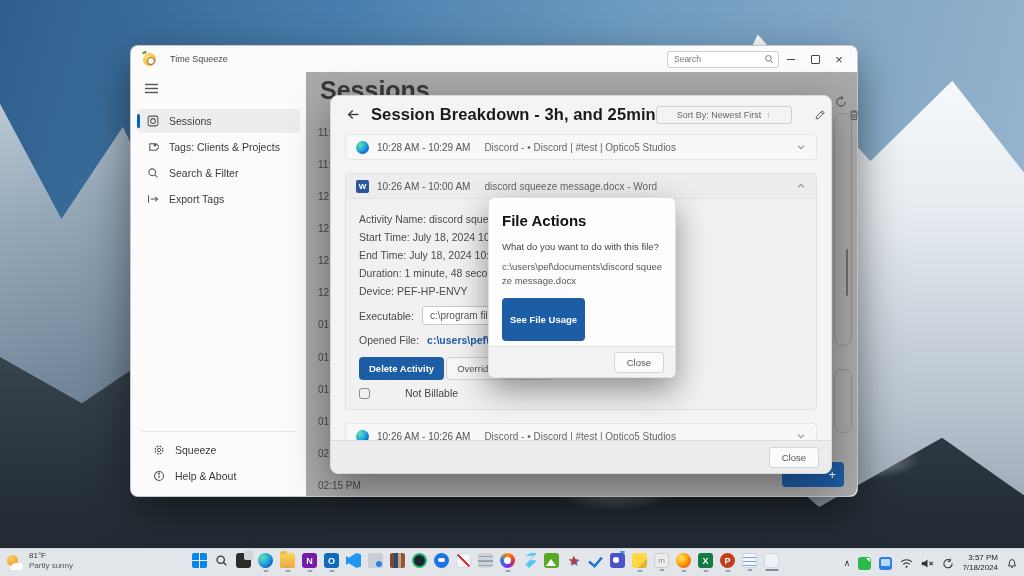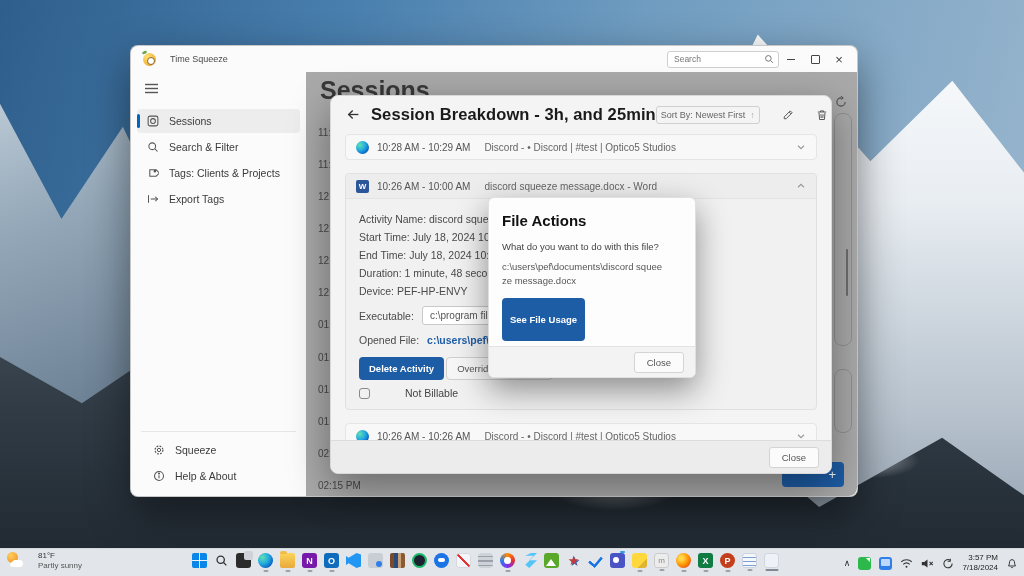--- a/index.html
+++ b/index.html
@@ -62,21 +62,21 @@
   .add-session { position:absolute; right:13px; bottom:9px; width:62px; height:25px; background:#1d5da6; border:none; border-radius:4px;
                  display:flex; align-items:center; justify-content:flex-end; padding-right:8px; color:#fff; font-size:13px; z-index:30; font-family:inherit; }
 
   
   #bd { position:absolute; left:330px; top:95px; width:502px; height:379px; background:#f4f4f4; border:1px solid #d8d8d8;
         border-radius:8px; box-shadow:0 14px 40px rgba(0,0,0,.38); z-index:40; }
   .bd-header { display:flex; align-items:center; padding:9px 16px 7px 16px; }
   .bd-back { color:#333; display:flex; }
   .bd-title { font-size:16.5px; font-weight:600; color:#1a1a1a; margin-left:11px; letter-spacing:.1px; white-space:nowrap; }
   .sort-btn { margin-left:auto; display:flex; align-items:center; gap:5px; border:1px solid #cfcfcf; border-radius:3px; background:transparent;
-              padding:3px 4px; font-size:9px; color:#666; font-family:inherit; white-space:nowrap; }
+              padding:3px 20px; font-size:9px; color:#666; font-family:inherit; white-space:nowrap; }
   .sort-arrow { color:#aaa; font-size:9px; }
   .hdr-ico { background:none; border:none; color:#555; margin-left:22px; display:flex; padding:0; }
   .sessrow { display:flex; align-items:center; gap:8px; height:21px; margin:3px 14px 13px; padding:12px 10px; background:#f8f8f8;
              border:1px solid #e5e5e5; border-radius:4px; font-size:10px; }
   .sessrow .time { color:#555; white-space:nowrap; }
   .sessrow .desc { color:#666; margin-left:6px; white-space:nowrap; overflow:hidden; }
   .sessrow .chev { margin-left:auto; color:#999; display:flex; }
   .card { margin:0 14px 13px; border:1px solid #e0e0e0; border-radius:4px; background:#f1f1f1; }
   .card .sessrow { margin:0; border:none; border-bottom:1px solid #e3e3e3; background:#ededed; border-radius:4px 4px 0 0; height:22px; }
   .details { padding:8px 13px 10px; font-size:10.5px; color:#4a4a4a; }
@@ -88,35 +88,35 @@
   .dbtns { display:flex; gap:2px; margin:11px 0 7px; }
   .btn-blue { background:#1d5da6; color:#fff; border:none; border-radius:4px; padding:5px 10px; font-size:9.5px; font-weight:700; font-family:inherit; white-space:nowrap; }
   .btn-ghost { background:#f6f6f6; color:#555; border:1px solid #cfcfcf; border-radius:4px; padding:5px 10px; font-size:9.5px; font-family:inherit; white-space:nowrap; }
   .chk-row { display:flex; align-items:center; gap:7px; margin-top:7px; }
   .chkbox { width:11px; height:11px; border:1.4px solid #8a8a8a; border-radius:3px; background:transparent; }
   .chk-label { font-size:10.5px; color:#444;padding-left:28px; }
   .bd-footer { position:absolute; left:0; right:0; bottom:0; height:33px; background:#ececec; border-top:1px solid #dcdcdc; border-radius:0 0 8px 8px; }
   .btn-close { position:absolute; right:12px; top:6px; background:#fbfbfb; border:1px solid #d4d4d4; border-radius:3px; padding:4px 12px; font-size:9.5px; color:#555; font-family:inherit; }
 
   
-  #fa { position:absolute; left:488px; top:197px; width:208px; height:181px; background:#fdfdfd; border:1px solid #e0e0e0;
+  #fa { position:absolute; left:488px; top:197px; width:188px; height:181px; background:#fdfdfd; border:1px solid #e0e0e0;
         border-radius:6px; box-shadow:0 12px 32px rgba(0,0,0,.42); z-index:50; overflow:hidden; }
   .fa-body { padding:12px 13px 0; }
   .fa-title { font-size:15px; font-weight:600; color:#111; margin:2px 0 12px; }
   .fa-prompt { font-size:9.5px; color:#444; margin:8px 0; }
   .fa-path { font-size:9.5px; color:#555; line-height:1.45; margin:8px 0 10px; width:162px; word-break:break-all; }
   .fa-btns { display:flex; flex-wrap:wrap; gap:7px; }
   .fa-btns .btn-blue { padding:16px 8px; }
   .fa-footer { position:absolute; left:0; right:0; bottom:0; height:31px; background:#f3f3f3; border-top:1px solid #e2e2e2; }
   .fa-footer .btn-close { right:11px; top:5px; }
 
   
   #taskbar { position:absolute; left:0; right:0; bottom:0; height:28px; background:rgba(241,244,249,.93);
              border-top:1px solid rgba(0,0,0,.06); z-index:60; display:flex; align-items:center; }
-  .weather { position:absolute; left:6px; top:2px; display:flex; align-items:flex-start; gap:15px; }
+  .weather { position:absolute; left:6px; top:2px; display:flex; align-items:flex-end; gap:6px; }
   .w-icon { width:17px; height:17px; position:relative; }
   .w-icon::before { content:""; position:absolute; left:1px; top:1px; width:11px; height:11px; border-radius:50%;
                     background:radial-gradient(circle at 35% 30%,#ffcf5a,#f08a24); }
   .w-icon::after { content:""; position:absolute; right:0; bottom:1px; width:11px; height:7px; border-radius:6px; background:#fff; box-shadow:-3px 1px 0 -1px #fdfdfd; }
   .w-text { font-size:8px; color:#333; line-height:1.25; }
   .w-text .cond { color:#555; }
   .tb-icons { position:absolute; left:192px; top:4px; display:flex; gap:7px; align-items:center; }
   .tb { width:15px; height:15px; position:relative; border-radius:3px; flex:0 0 auto; }
   .tb.run::after { content:""; position:absolute; bottom:-4px; left:50%; transform:translateX(-50%); width:5px; height:2px; border-radius:2px; background:#9aa3ad; }
   .tb.activewin::after { content:""; position:absolute; bottom:-4px; left:50%; transform:translateX(-50%); width:13px; height:2px; border-radius:2px; background:#7f8893; }
@@ -201,31 +201,31 @@
         <div class="nav-item selected">
           <span class="accent"></span>
           <svg width="12" height="12" viewBox="0 0 16 16" fill="none" stroke="#555" stroke-width="1.4">
               <rect x="1.5" y="1.5" width="13" height="13" rx="2.5"></rect>
               <circle cx="8" cy="8" r="3.2"></circle>
             </svg>
           <span>Sessions</span>
         </div>
         <div class="nav-item">
           <svg width="12" height="12" viewBox="0 0 16 16" fill="none" stroke="#555" stroke-width="1.4">
+              <path d="M2 8 L8 2 H14 V8 L8 14 Z" transform="rotate(45 8 8)"></path>
+              <circle cx="10.5" cy="5.5" r="1" fill="#555"></circle>
+            </svg>
+          <span>Tags: Clients &amp; Projects</span>
+        </div>
+        <div class="nav-item">
+          <svg width="12" height="12" viewBox="0 0 16 16" fill="none" stroke="#555" stroke-width="1.4">
               <circle cx="7" cy="7" r="4.5"></circle>
               <line x1="10.5" y1="10.5" x2="14" y2="14"></line>
             </svg>
           <span>Search &amp; Filter</span>
-        </div>
-        <div class="nav-item">
-          <svg width="12" height="12" viewBox="0 0 16 16" fill="none" stroke="#555" stroke-width="1.4">
-              <path d="M2 8 L8 2 H14 V8 L8 14 Z" transform="rotate(45 8 8)"></path>
-              <circle cx="10.5" cy="5.5" r="1" fill="#555"></circle>
-            </svg>
-          <span>Tags: Clients &amp; Projects</span>
         </div>
         <div class="nav-item">
           <svg width="12" height="12" viewBox="0 0 16 16" fill="none" stroke="#555" stroke-width="1.4">
               <line x1="2" y1="3" x2="2" y2="13"></line>
               <line x1="5" y1="8" x2="14" y2="8"></line>
               <path d="M11 5 L14 8 L11 11" fill="none"></path>
             </svg>
           <span>Export Tags</span>
         </div>
         <div class="side-footer">

